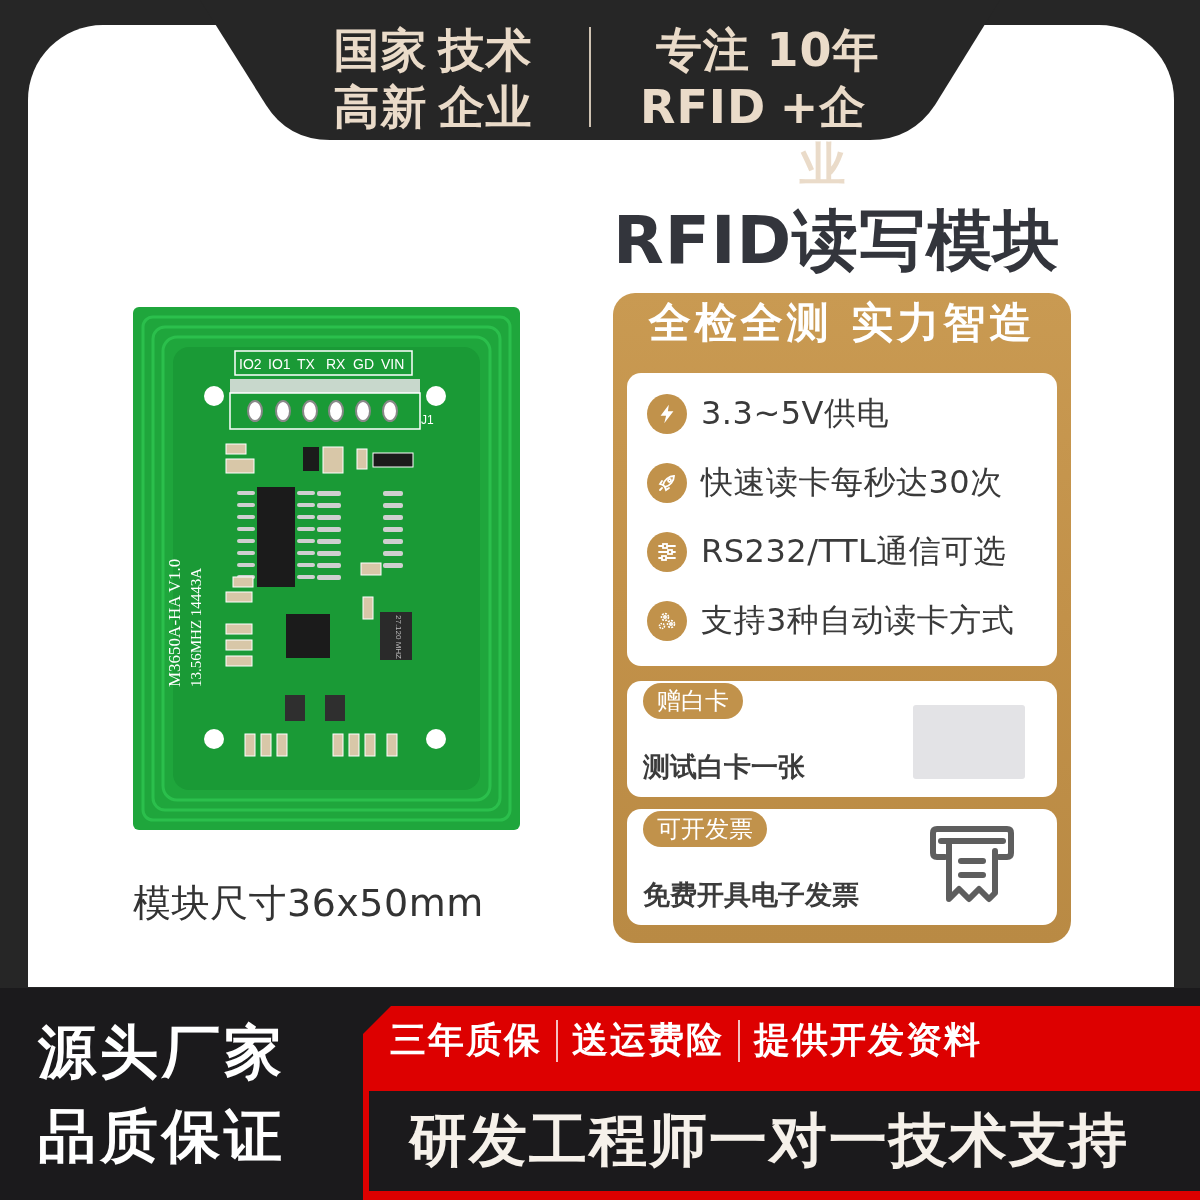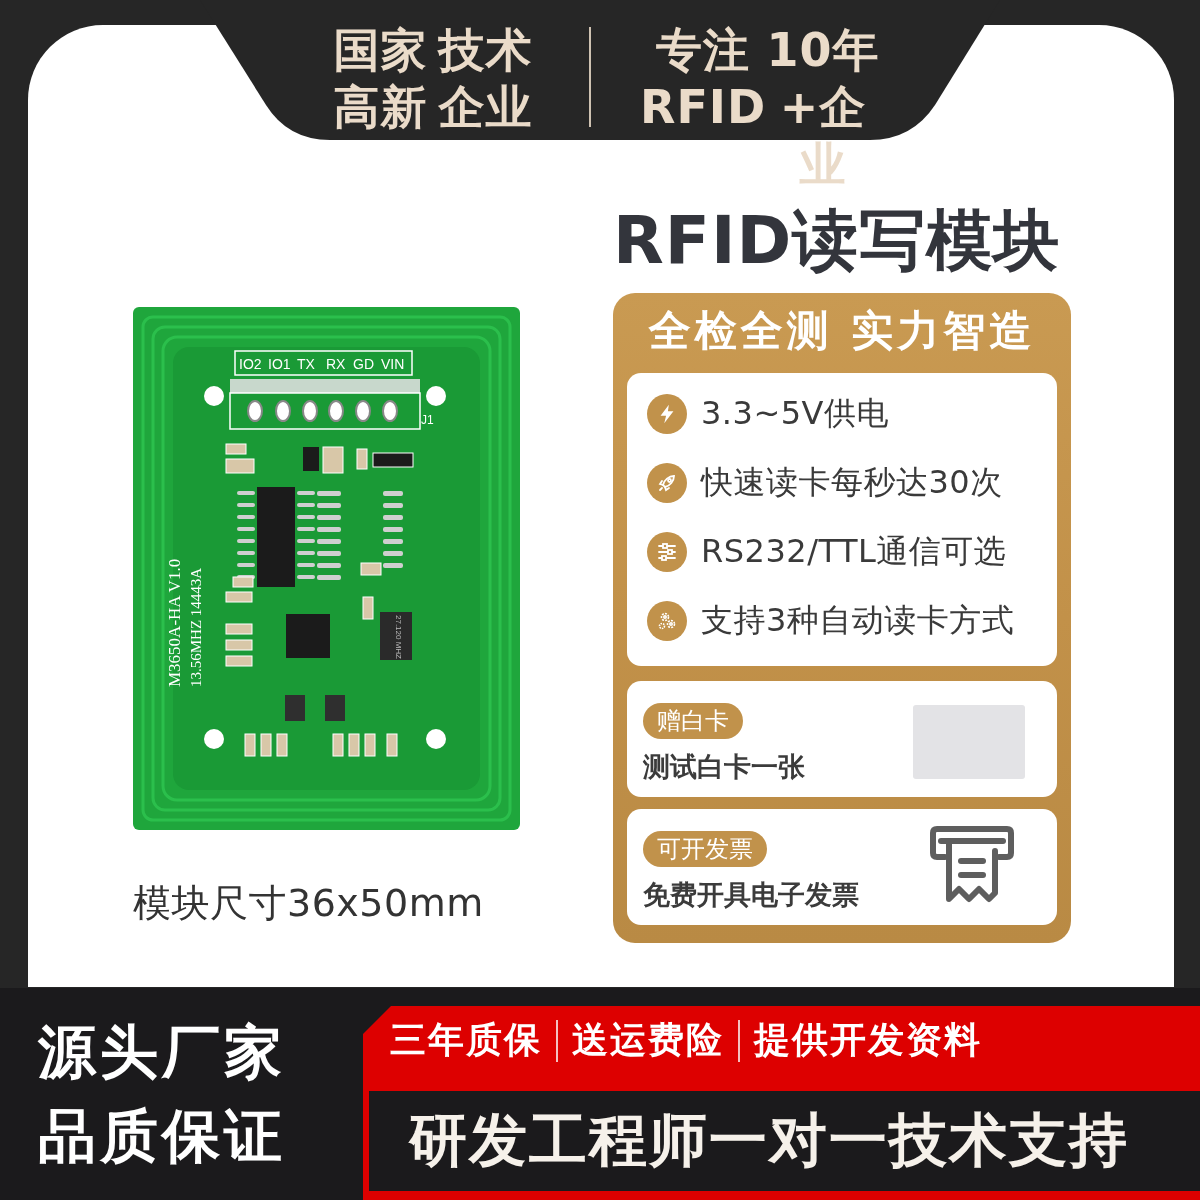--- a/index.html
+++ b/index.html
@@ -31,42 +31,42 @@
     font-size: 66px; font-weight: bold; color: #33353c; letter-spacing: 1px; white-space: nowrap;
   }
 
   
   .gold-panel {
     position: absolute; left: 613px; top: 293px; width: 458px; height: 650px;
     background: linear-gradient(180deg, #c99a52 0%, #c29149 50%, #b98a44 100%);
     border-radius: 22px;
   }
   .gold-head {
-    position: absolute; left: 0; top: 10px; width: 100%; text-align: center;
+    position: absolute; left: 0; top: 2px; width: 100%; text-align: center;
     color: #ffffff; font-size: 42px; font-weight: bold; letter-spacing: 4px; white-space: nowrap;
   }
   .features-box {
     position: absolute; left: 14px; top: 80px; width: 430px; height: 293px;
     background: #ffffff; border-radius: 14px;
   }
   .feature {
     position: absolute; left: 20px; height: 50px; display: flex; align-items: center;
     white-space: nowrap;
   }
   .feature .ficon {
     width: 40px; height: 40px; border-radius: 50%; background: #c1924b;
     display: flex; align-items: center; justify-content: center; flex: 0 0 40px;
   }
   .feature .flabel { margin-left: 14px; font-size: 32px; color: #3a3a3a; letter-spacing: 0.5px; }
 
   .promo-box {
     position: absolute; left: 14px; width: 430px; height: 116px; background: #ffffff; border-radius: 14px;
   }
   .promo-badge {
-    position: absolute; left: 16px; top: 22px; height: 36px; padding: 0 14px;
+    position: absolute; left: 16px; top: 2px; height: 36px; padding: 0 14px;
     background: #c1924b; color: #ffffff; border-radius: 18px; font-size: 24px; line-height: 36px;
   }
   .promo-desc {
     position: absolute; left: 16px; top: 68px; font-size: 27px; font-weight: bold; color: #3b3b3b;
     white-space: nowrap;
   }
   .white-card-img {
     position: absolute; left: 286px; top: 24px; width: 112px; height: 74px;
     background: #e3e3e6; border-radius: 3px;
   }

